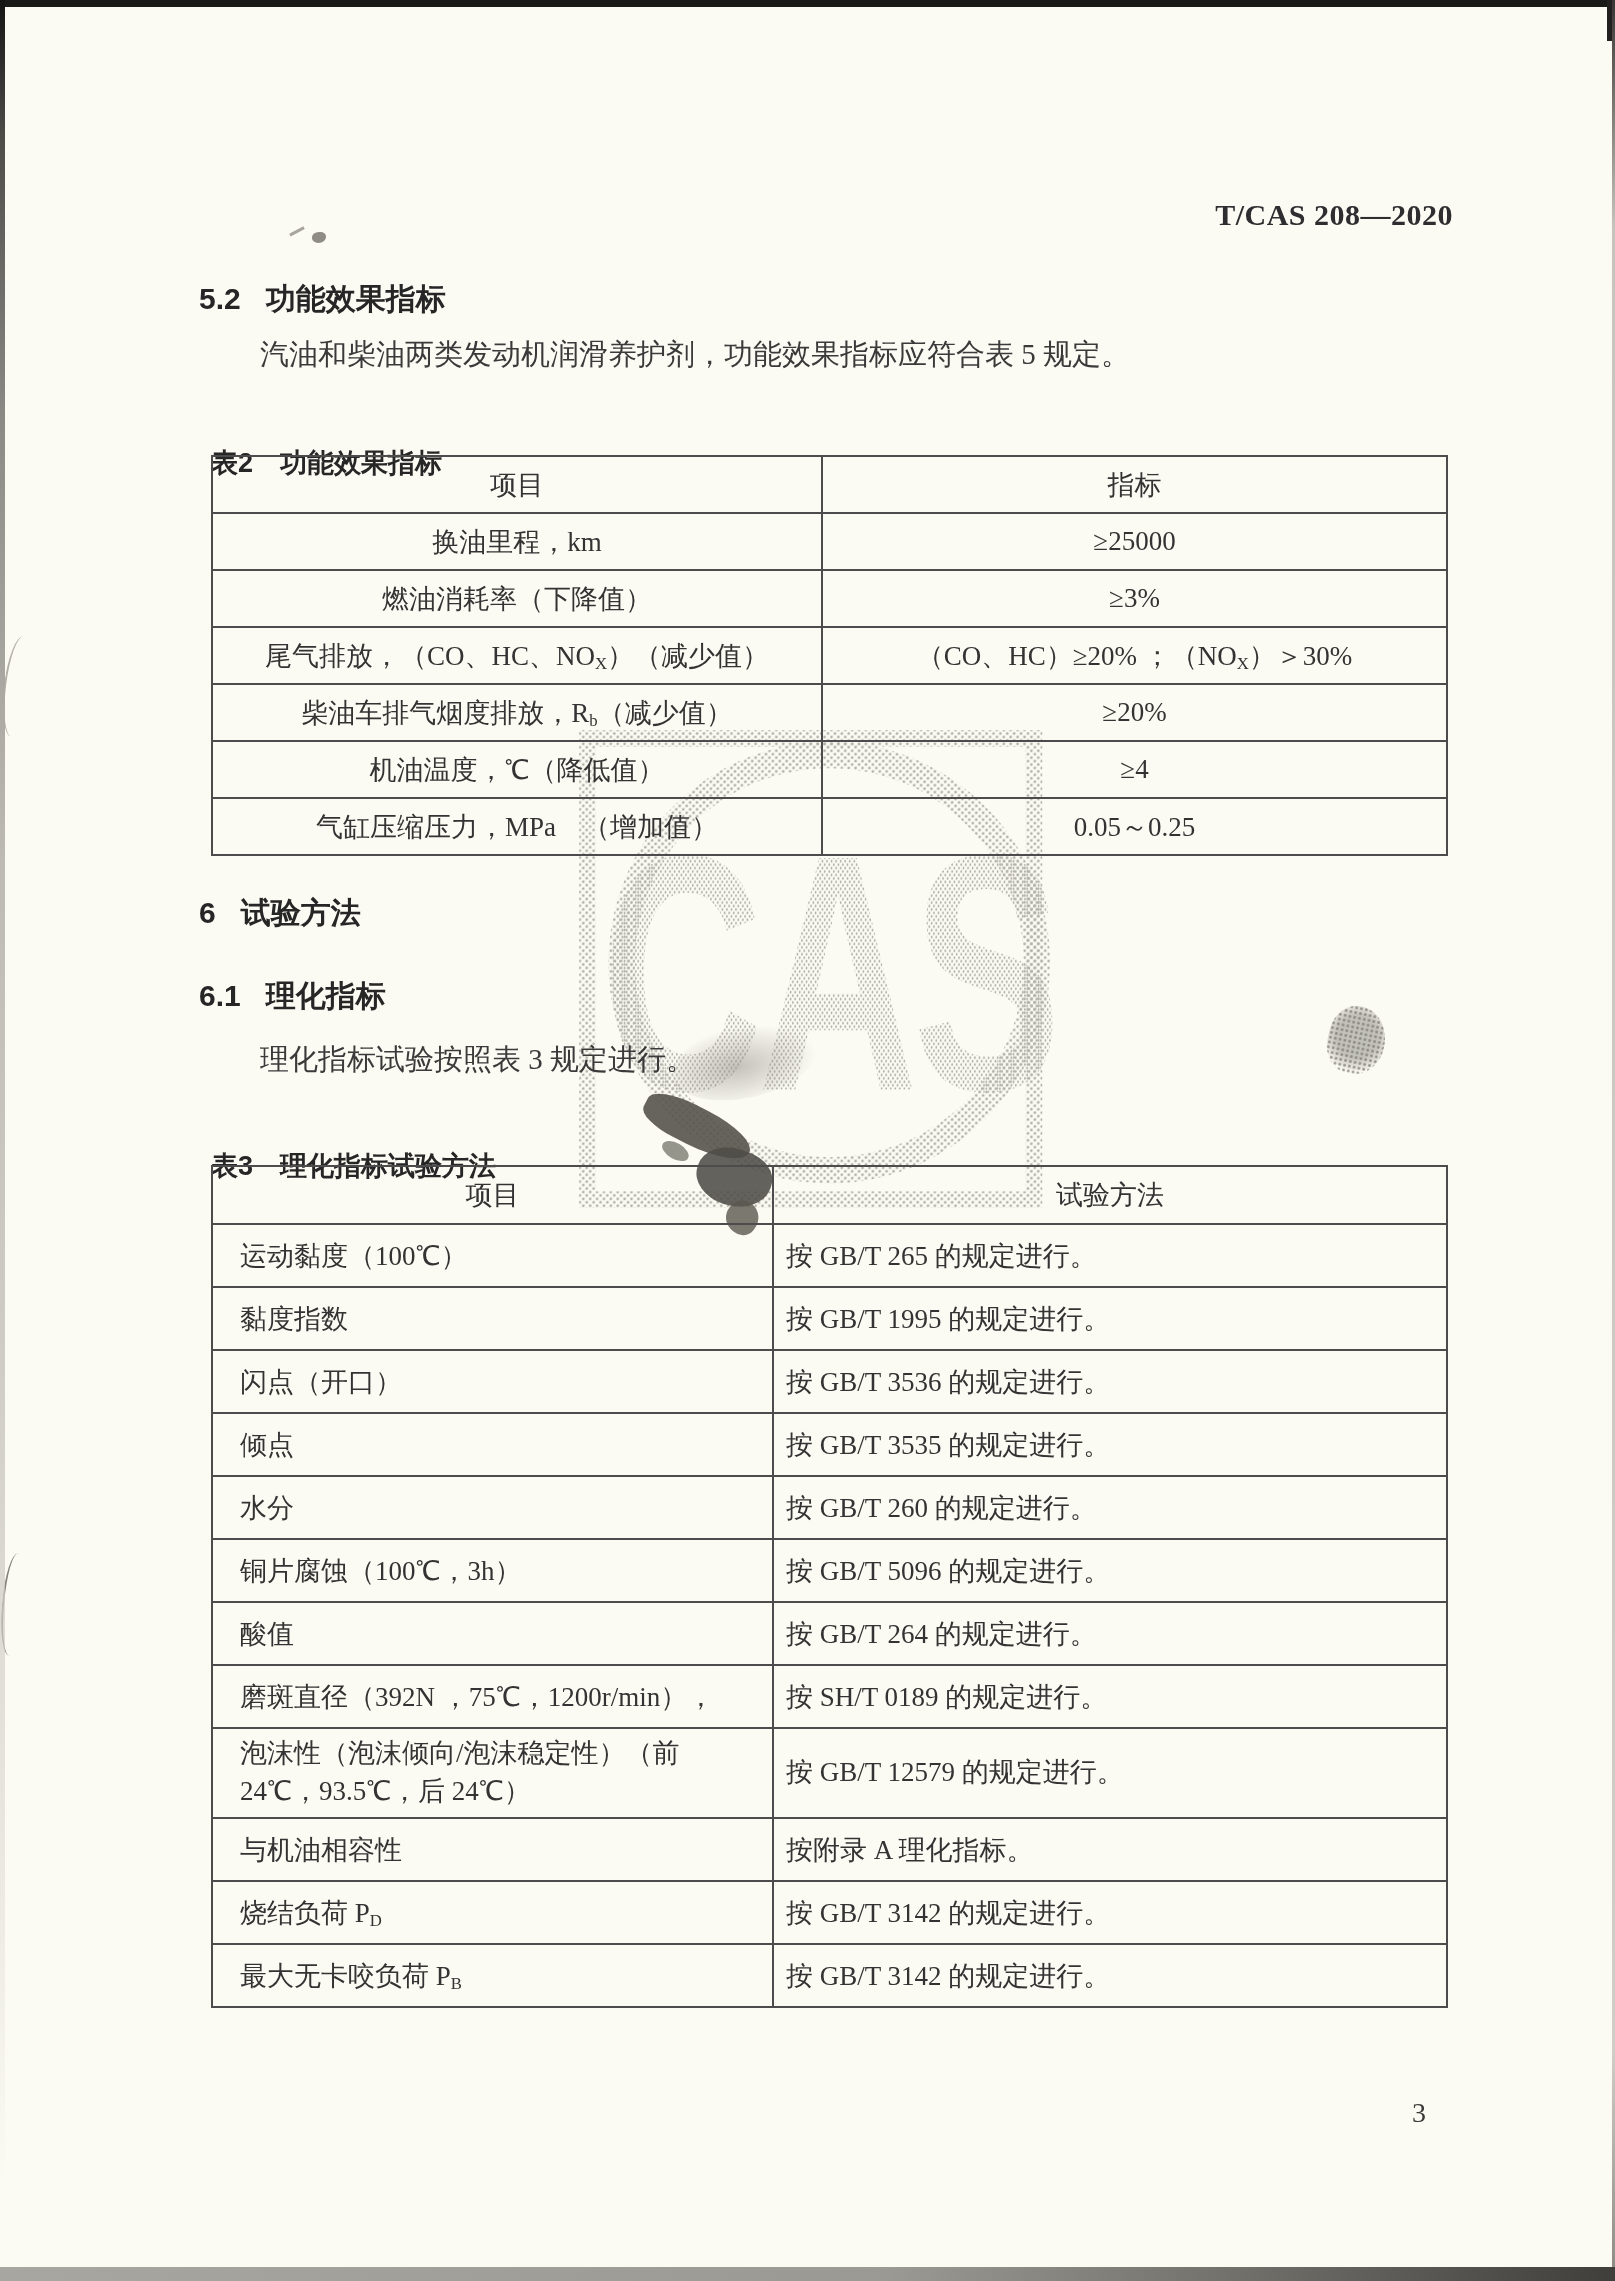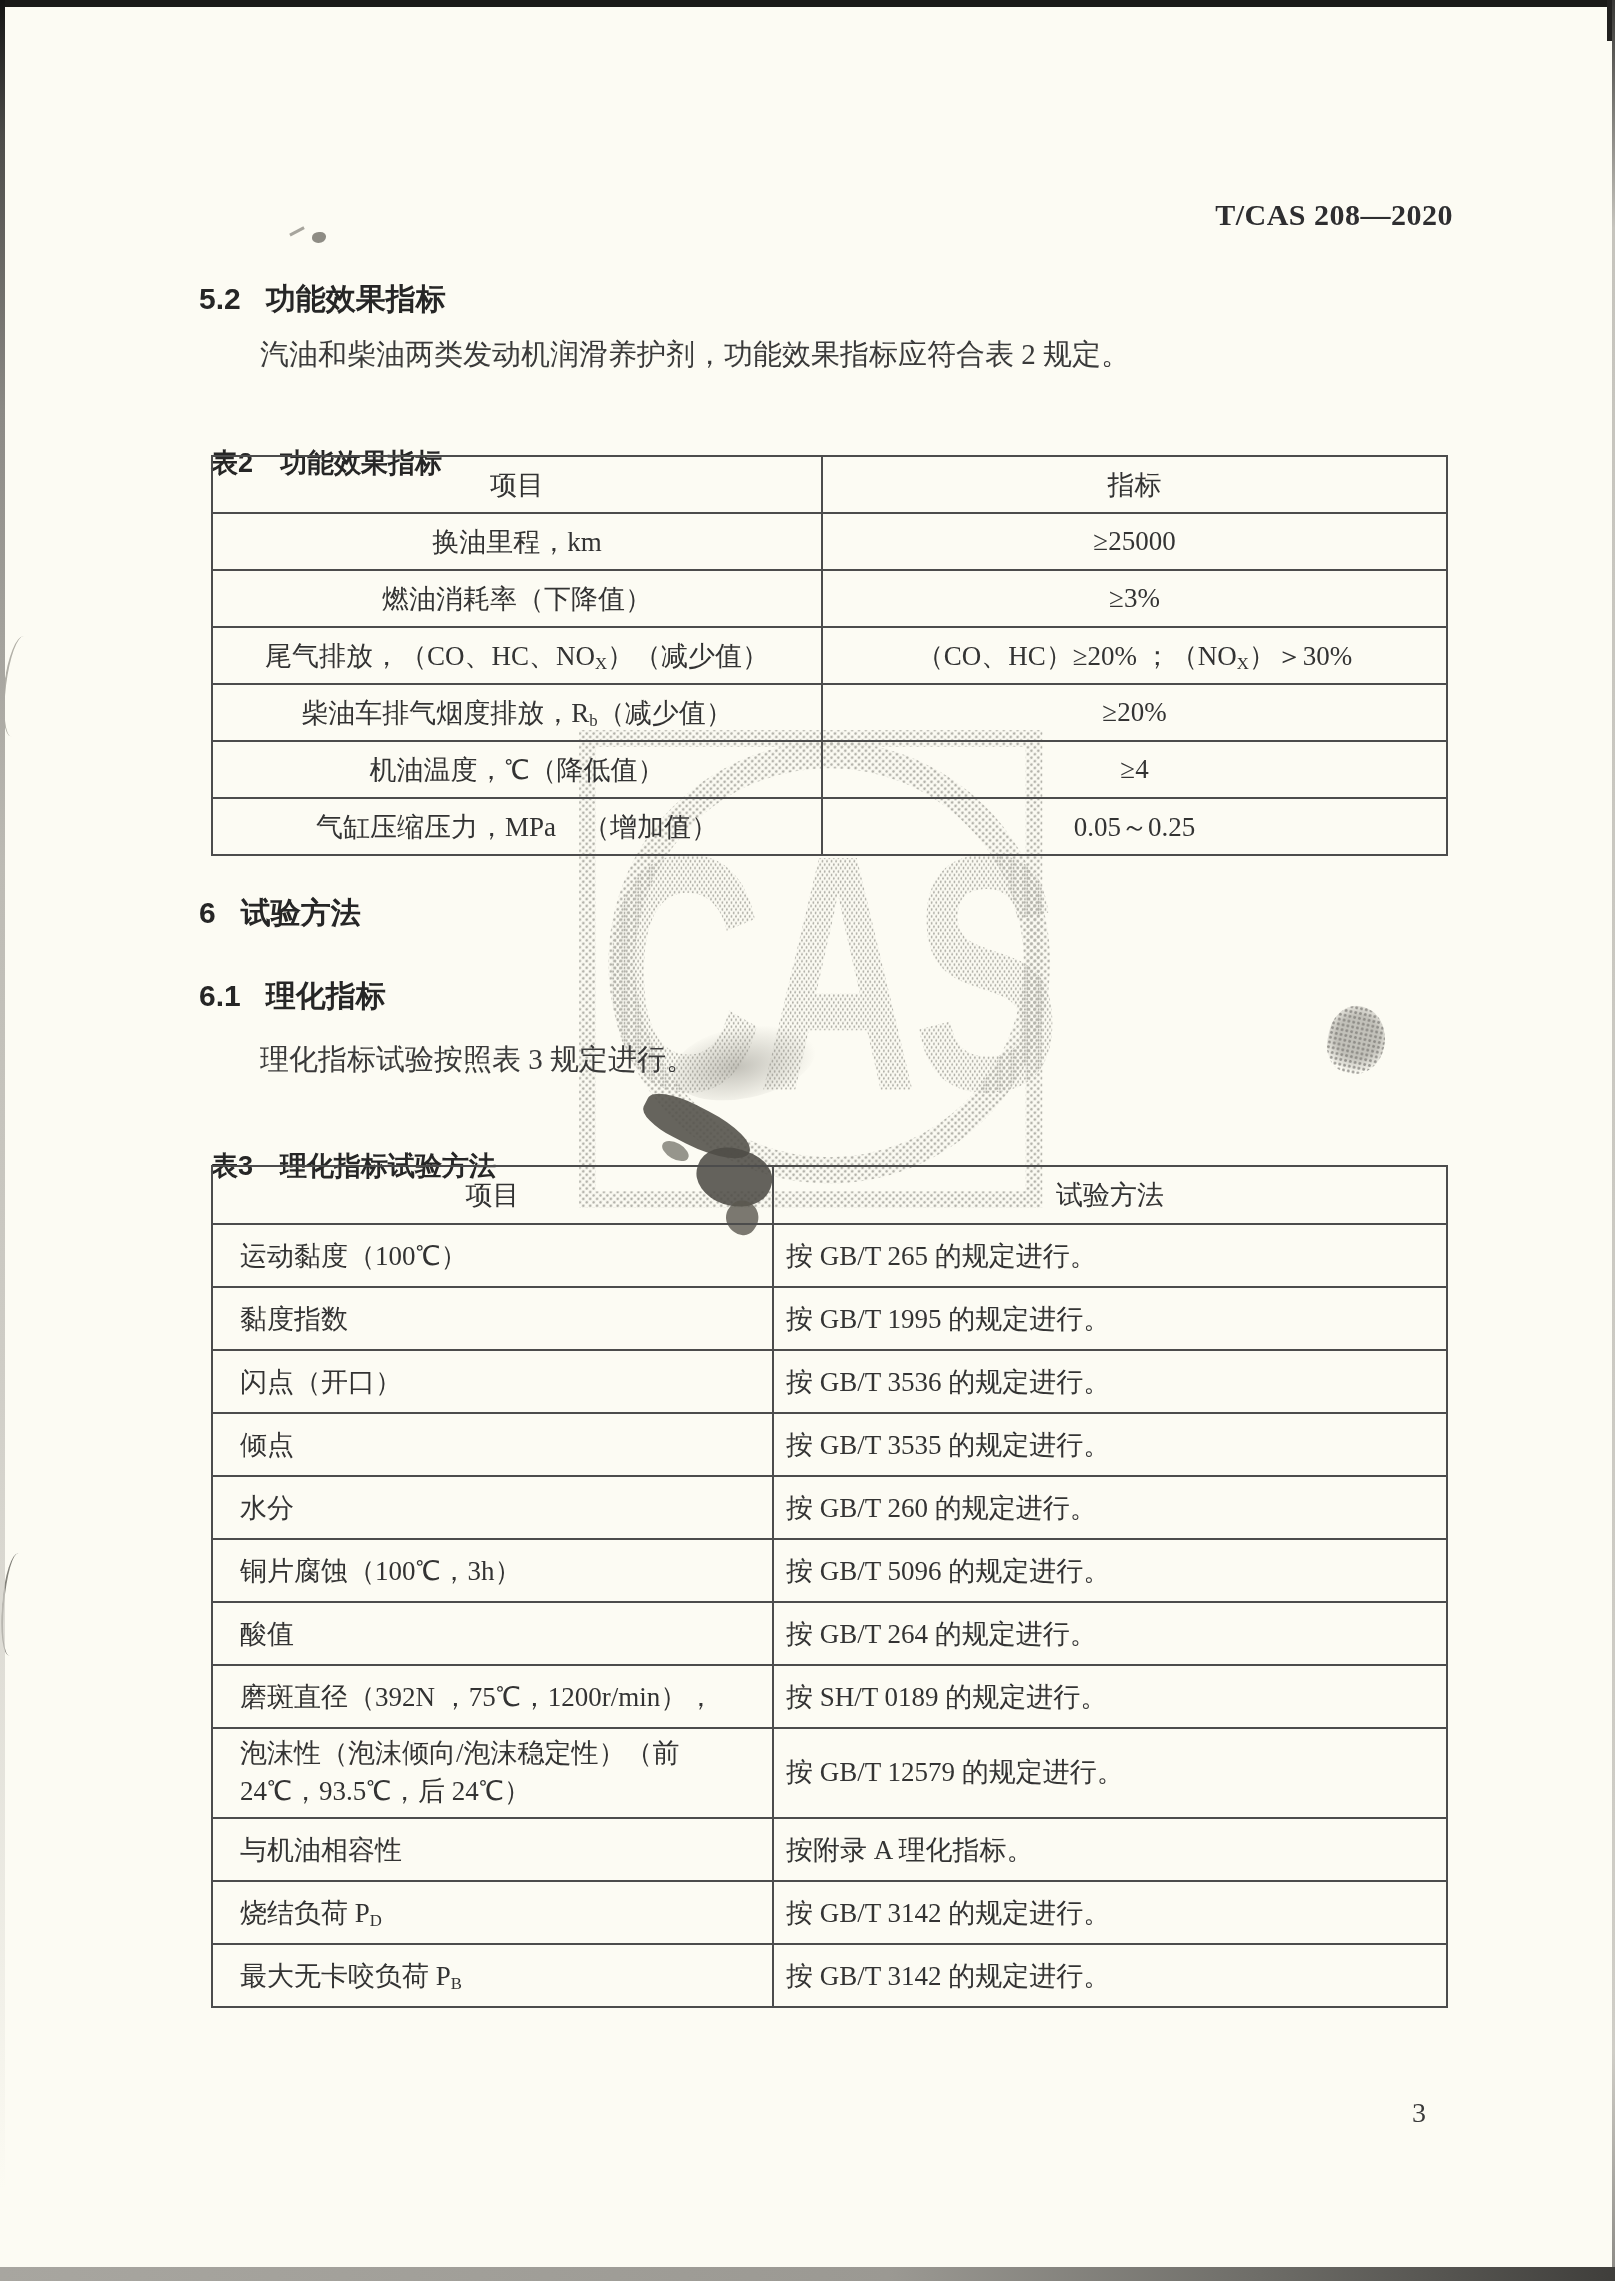--- a/index.html
+++ b/index.html
@@ -114,21 +114,21 @@
       <span class="s3"></span>
       <span class="s4"></span>
   </div>
   <div class="mark speckle"></div>
 
   <div class="std-code">T/CAS 208—2020</div>
 
   <div class="heading h-52">
     <span class="num">5.2</span><span>功能效果指标</span>
   </div>
-  <div class="para p-1">汽油和柴油两类发动机润滑养护剂，功能效果指标应符合表 2 规定。</div>
+  <div class="para p-1">汽油和柴油两类发动机润滑养护剂，功能效果指标应符合表 5 规定。</div>
 
   <div class="tbl-caption cap-2">表2　功能效果指标</div>
   <table class="doc t2">
     <colgroup>
         <col style="width:610px">
         <col style="width:625px">
       </colgroup>
     <tbody>
         <tr>
       <td>项目</td>

